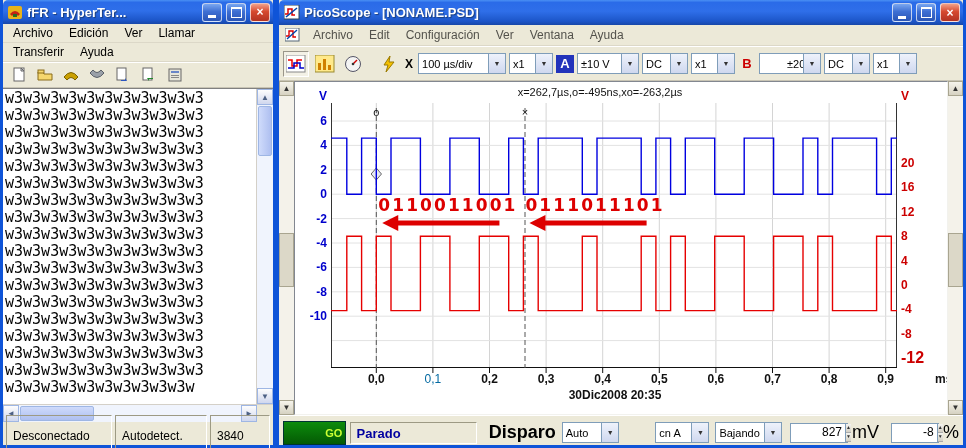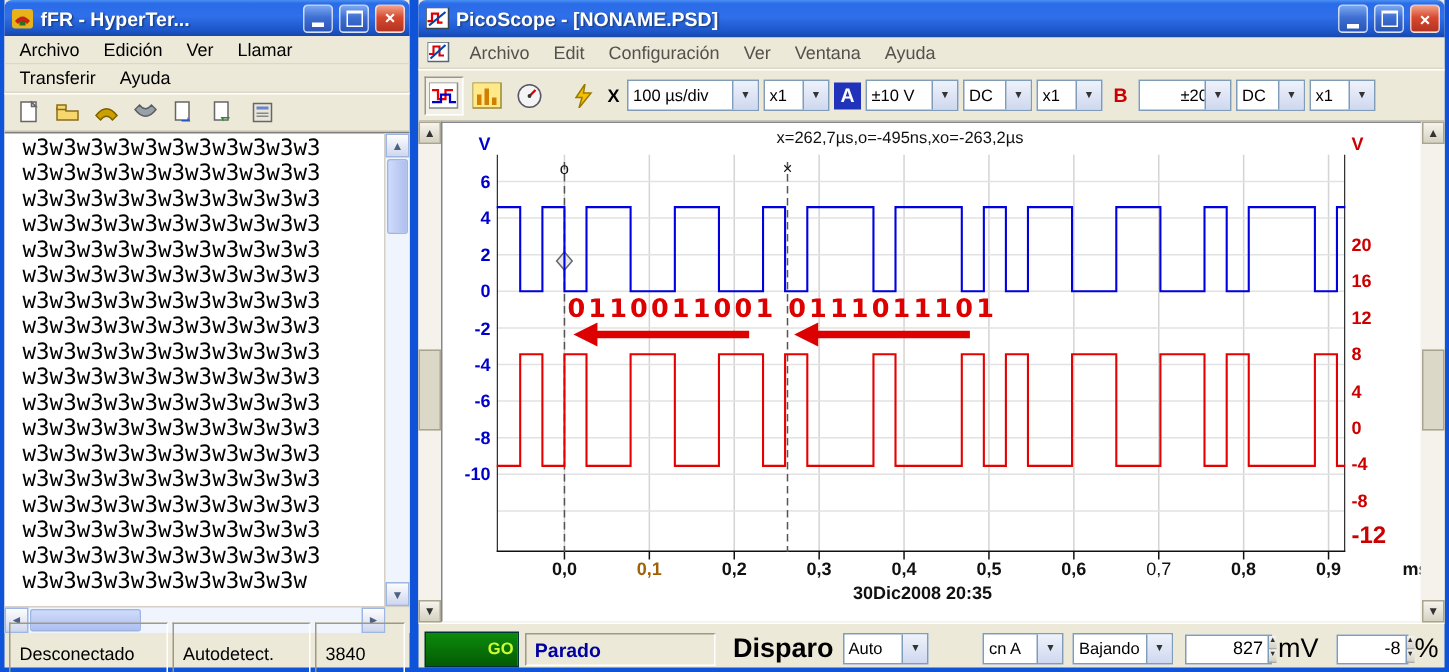--- a/index.html
+++ b/index.html
@@ -33,21 +33,21 @@
                    font-size:5px;line-height:1;display:flex;align-items:center;justify-content:center;color:#333;}
   .iconbtn{width:24px;height:24px;display:flex;align-items:center;justify-content:center;border:1px solid transparent;}
   .iconbtn.pressed{border-color:#9a968a #fff #fff #9a968a;background:#f3f1e6;}
 
   
   #lw{left:0;width:276px;height:448px;}
   #lw .menubar{height:18px;font-size:12px;}
   #lw .toolbar{height:24px;gap:3px;padding-left:4px;}
   .ticonbtn{width:23px;height:21px;display:flex;align-items:center;justify-content:center;}
   .term{position:relative;height:315px;background:#fff;border-top:1px solid #808080;display:flex;}
-  .termtext{flex:1;overflow:hidden;padding:1px 12px;font-family:"DejaVu Sans Mono",monospace;
+  .termtext{flex:1;overflow:hidden;padding:1px 2px;font-family:"DejaVu Sans Mono",monospace;
             font-size:15px;line-height:17px;white-space:pre;}
   .vsb{width:16px;background:#f0f4fd;display:flex;flex-direction:column;border-left:1px solid #d4d0c8;}
   .sbbtn{height:16px;background:linear-gradient(180deg,#fdfdfd,#d0d7ee);border:1px solid #9eb6e4;
          font-size:8px;color:#4d6185;display:flex;align-items:center;justify-content:center;box-sizing:border-box;}
   .vsb .thumb{height:48px;margin:1px;background:linear-gradient(90deg,#cfdbfb,#aebff0);border:1px solid #9eb6e4;border-radius:2px;}
   .vsb .track{flex:1;}
   .hsb{height:17px;display:flex;background:#f0f4fd;border-top:1px solid #d4d0c8;}
   .hsb .sbbtn{width:16px;height:100%;}
   .hsb .thumb{width:72px;margin:1px;background:linear-gradient(180deg,#cfdbfb,#aebff0);border:1px solid #9eb6e4;border-radius:2px;}
   .hsb .track{flex:1;}
@@ -342,27 +342,27 @@
           <div style="position: absolute; left: 606px; top: 74px; width: 32px; text-align: left; color: rgb(204, 0, 0); font-size: 12px; font-weight: bold; line-height: 14px; white-space: nowrap;">20</div>
           <div style="position: absolute; left: 606px; top: 98.4px; width: 32px; text-align: left; color: rgb(204, 0, 0); font-size: 12px; font-weight: bold; line-height: 14px; white-space: nowrap;">16</div>
           <div style="position: absolute; left: 606px; top: 122.8px; width: 32px; text-align: left; color: rgb(204, 0, 0); font-size: 12px; font-weight: bold; line-height: 14px; white-space: nowrap;">12</div>
           <div style="position: absolute; left: 606px; top: 147.2px; width: 32px; text-align: left; color: rgb(204, 0, 0); font-size: 12px; font-weight: bold; line-height: 14px; white-space: nowrap;">8</div>
           <div style="position: absolute; left: 606px; top: 171.6px; width: 32px; text-align: left; color: rgb(204, 0, 0); font-size: 12px; font-weight: bold; line-height: 14px; white-space: nowrap;">4</div>
           <div style="position: absolute; left: 606px; top: 196px; width: 32px; text-align: left; color: rgb(204, 0, 0); font-size: 12px; font-weight: bold; line-height: 14px; white-space: nowrap;">0</div>
           <div style="position: absolute; left: 606px; top: 220.4px; width: 32px; text-align: left; color: rgb(204, 0, 0); font-size: 12px; font-weight: bold; line-height: 14px; white-space: nowrap;">-4</div>
           <div style="position: absolute; left: 606px; top: 244.8px; width: 32px; text-align: left; color: rgb(204, 0, 0); font-size: 12px; font-weight: bold; line-height: 14px; white-space: nowrap;">-8</div>
           <div style="position: absolute; left: 606px; top: 269.2px; width: 32px; text-align: left; color: rgb(204, 0, 0); font-size: 16px; font-weight: bold; line-height: 14px; white-space: nowrap;">-12</div>
           <div style="position: absolute; left: 63.28px; top: 290px; width: 36px; text-align: center; color: rgb(17, 17, 17); font-size: 12px; font-weight: bold; line-height: 14px; white-space: nowrap;">0,0</div>
-          <div style="position: absolute; left: 119.88px; top: 290px; width: 36px; text-align: center; color: #a16207; font-size: 12px; font-weight: bold; line-height: 14px; white-space: nowrap;">0,1</div>
+          <div style="position: absolute; left: 119.88px; top: 290px; width: 36px; text-align: center; color: #0369a1; font-size: 12px; font-weight: normal; line-height: 14px; white-space: nowrap;">0,1</div>
           <div style="position: absolute; left: 176.48px; top: 290px; width: 36px; text-align: center; color: rgb(17, 17, 17); font-size: 12px; font-weight: bold; line-height: 14px; white-space: nowrap;">0,2</div>
           <div style="position: absolute; left: 233.08px; top: 290px; width: 36px; text-align: center; color: rgb(17, 17, 17); font-size: 12px; font-weight: bold; line-height: 14px; white-space: nowrap;">0,3</div>
           <div style="position: absolute; left: 289.68px; top: 290px; width: 36px; text-align: center; color: rgb(17, 17, 17); font-size: 12px; font-weight: bold; line-height: 14px; white-space: nowrap;">0,4</div>
           <div style="position: absolute; left: 346.28px; top: 290px; width: 36px; text-align: center; color: rgb(17, 17, 17); font-size: 12px; font-weight: bold; line-height: 14px; white-space: nowrap;">0,5</div>
           <div style="position: absolute; left: 402.88px; top: 290px; width: 36px; text-align: center; color: rgb(17, 17, 17); font-size: 12px; font-weight: bold; line-height: 14px; white-space: nowrap;">0,6</div>
-          <div style="position: absolute; left: 459.48px; top: 290px; width: 36px; text-align: center; color: rgb(17, 17, 17); font-size: 12px; font-weight: normal; line-height: 14px; white-space: nowrap;">0,7</div>
+          <div style="position: absolute; left: 459.48px; top: 290px; width: 36px; text-align: center; color: rgb(17, 17, 17); font-size: 12px; font-weight: bold; line-height: 14px; white-space: nowrap;">0,7</div>
           <div style="position: absolute; left: 516.08px; top: 290px; width: 36px; text-align: center; color: rgb(17, 17, 17); font-size: 12px; font-weight: bold; line-height: 14px; white-space: nowrap;">0,8</div>
           <div style="position: absolute; left: 572.68px; top: 290px; width: 36px; text-align: center; color: rgb(17, 17, 17); font-size: 12px; font-weight: bold; line-height: 14px; white-space: nowrap;">0,9</div>
           <div style="position: absolute; left: 606px; top: 290px; width: 30px; text-align: left; color: rgb(17, 17, 17); font-size: 12px; font-weight: bold; line-height: 14px; white-space: nowrap; margin-left: 34px;">ms</div>
           <div style="position: absolute; left: 10px; top: 306px; width: 620px; text-align: center; color: rgb(17, 17, 17); font-size: 12px; font-weight: bold; line-height: 14px; white-space: nowrap;">30Dic2008  20:35</div>
         </div>
       <div class="scvsb">
         <div class="sbbtn">▲</div>
         <div class="track">
             <div class="thumb"></div>
           </div>

